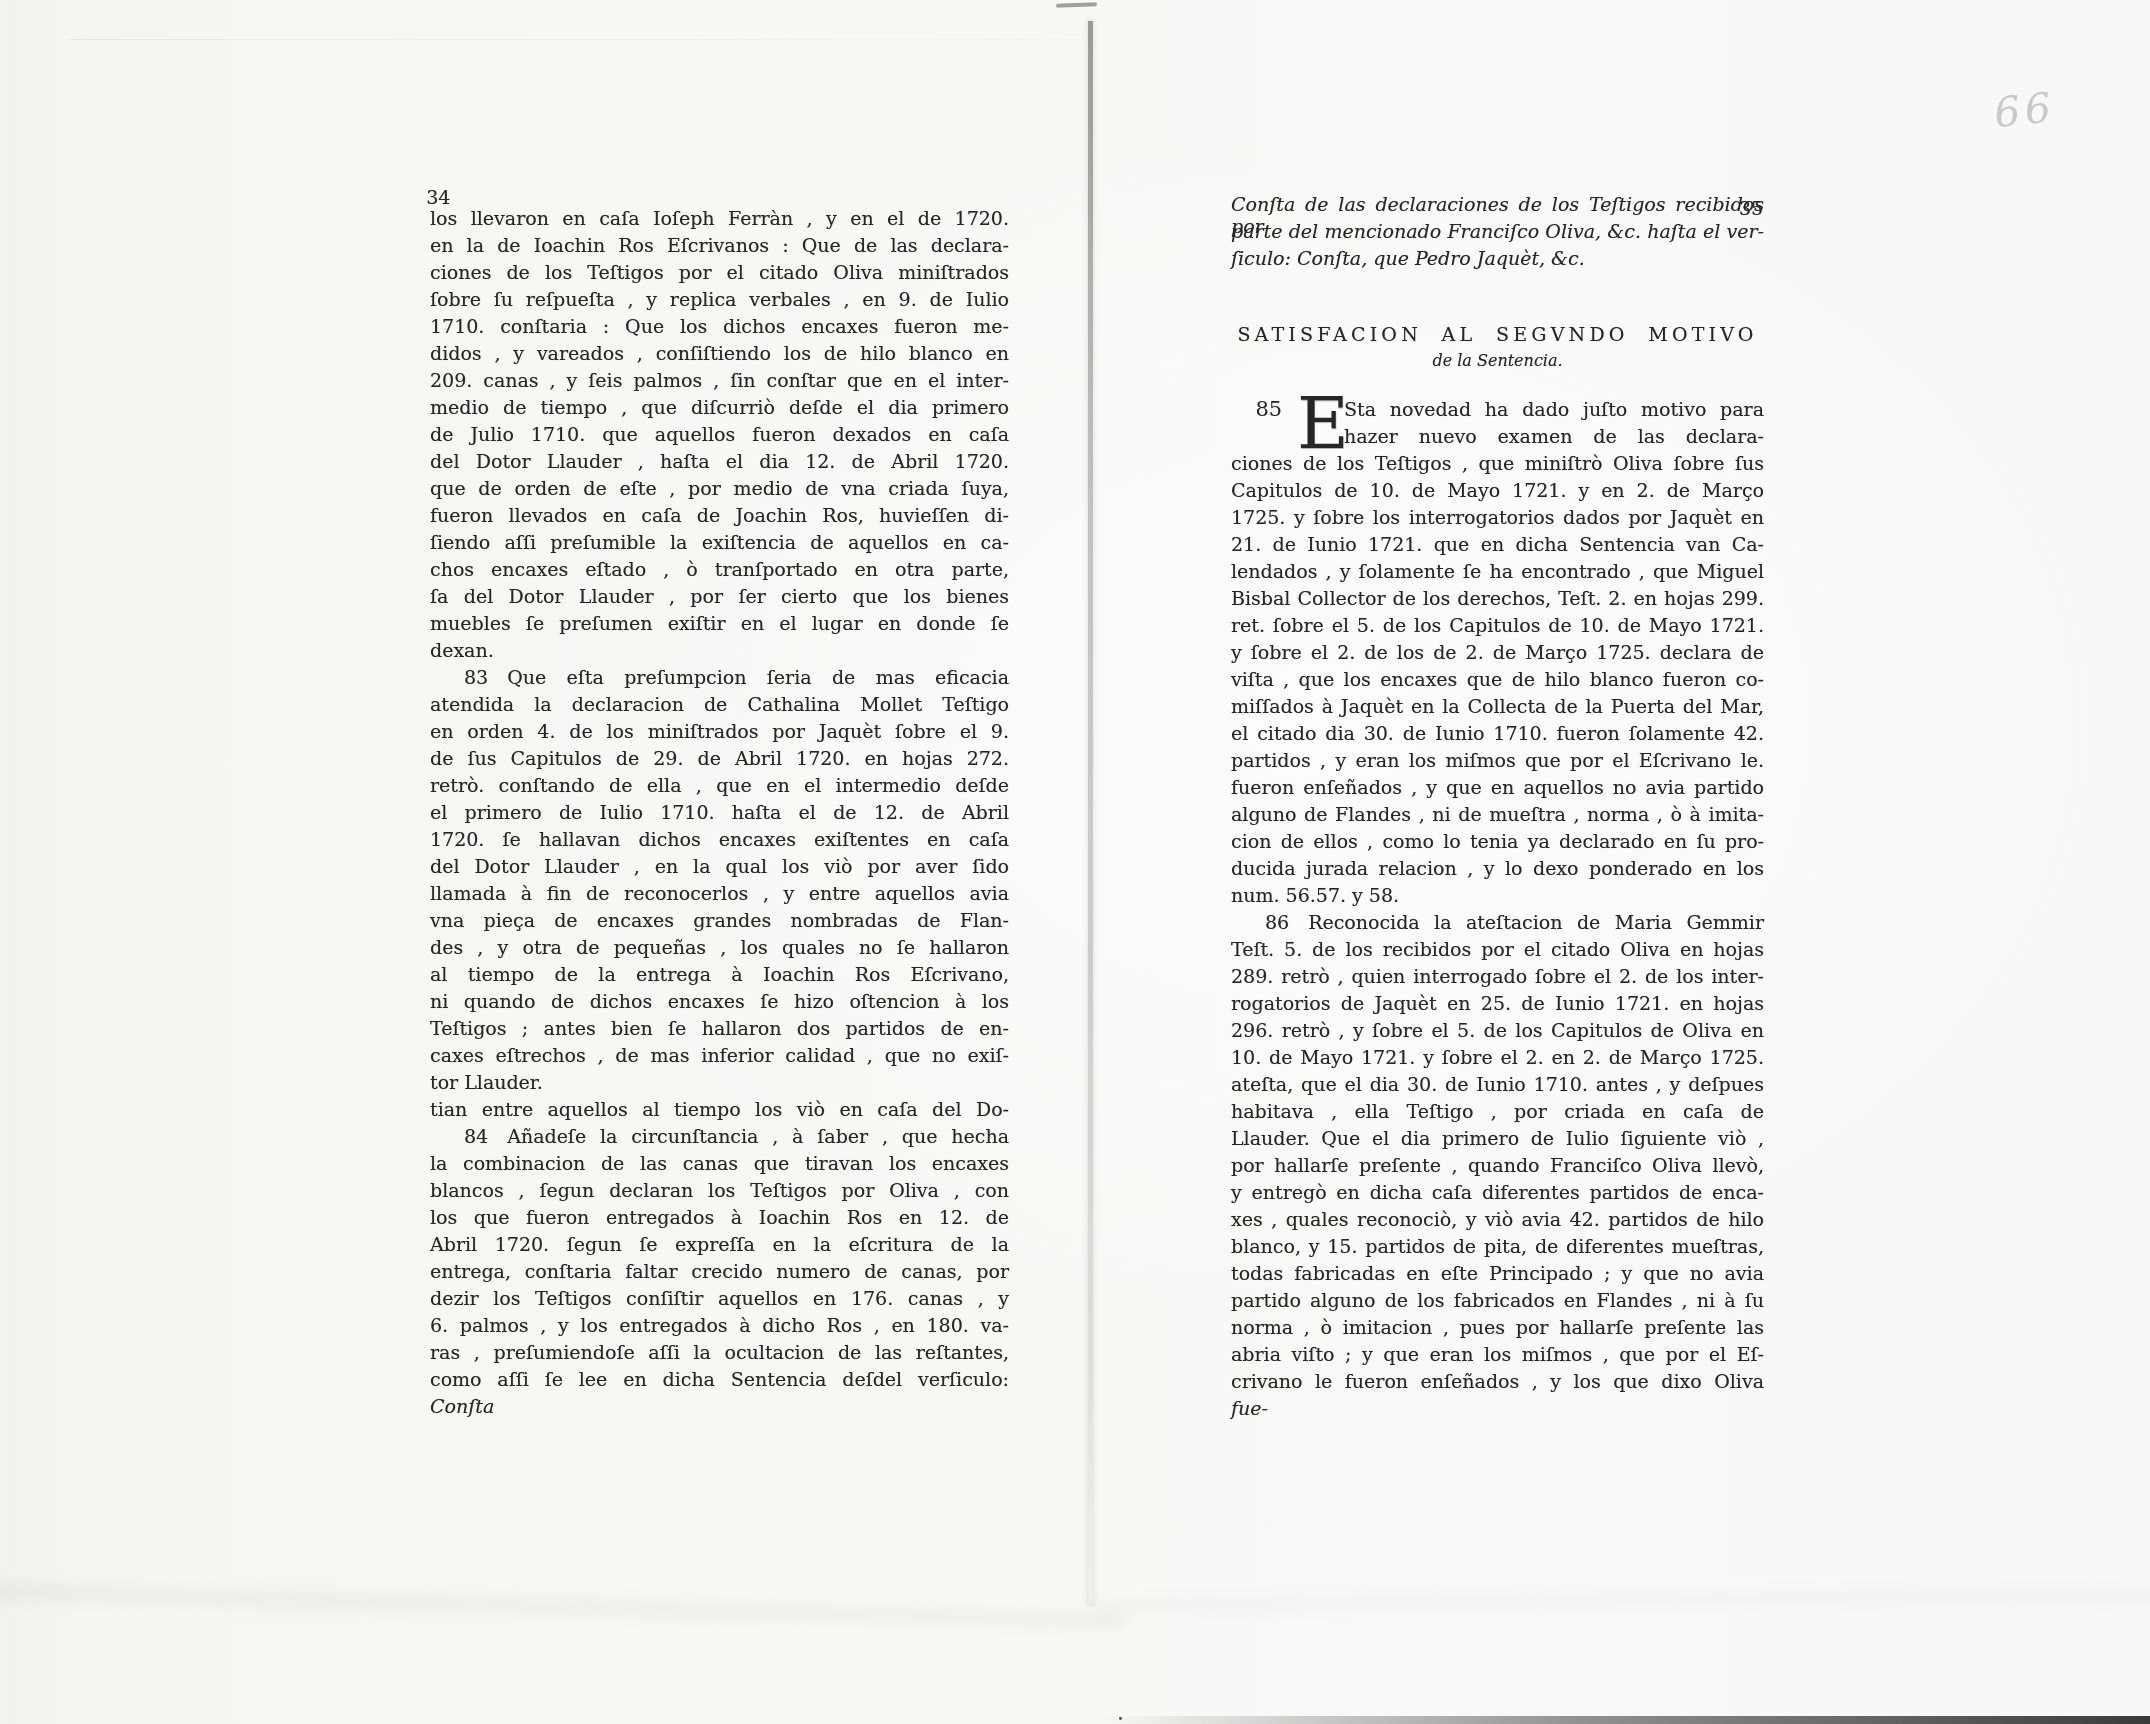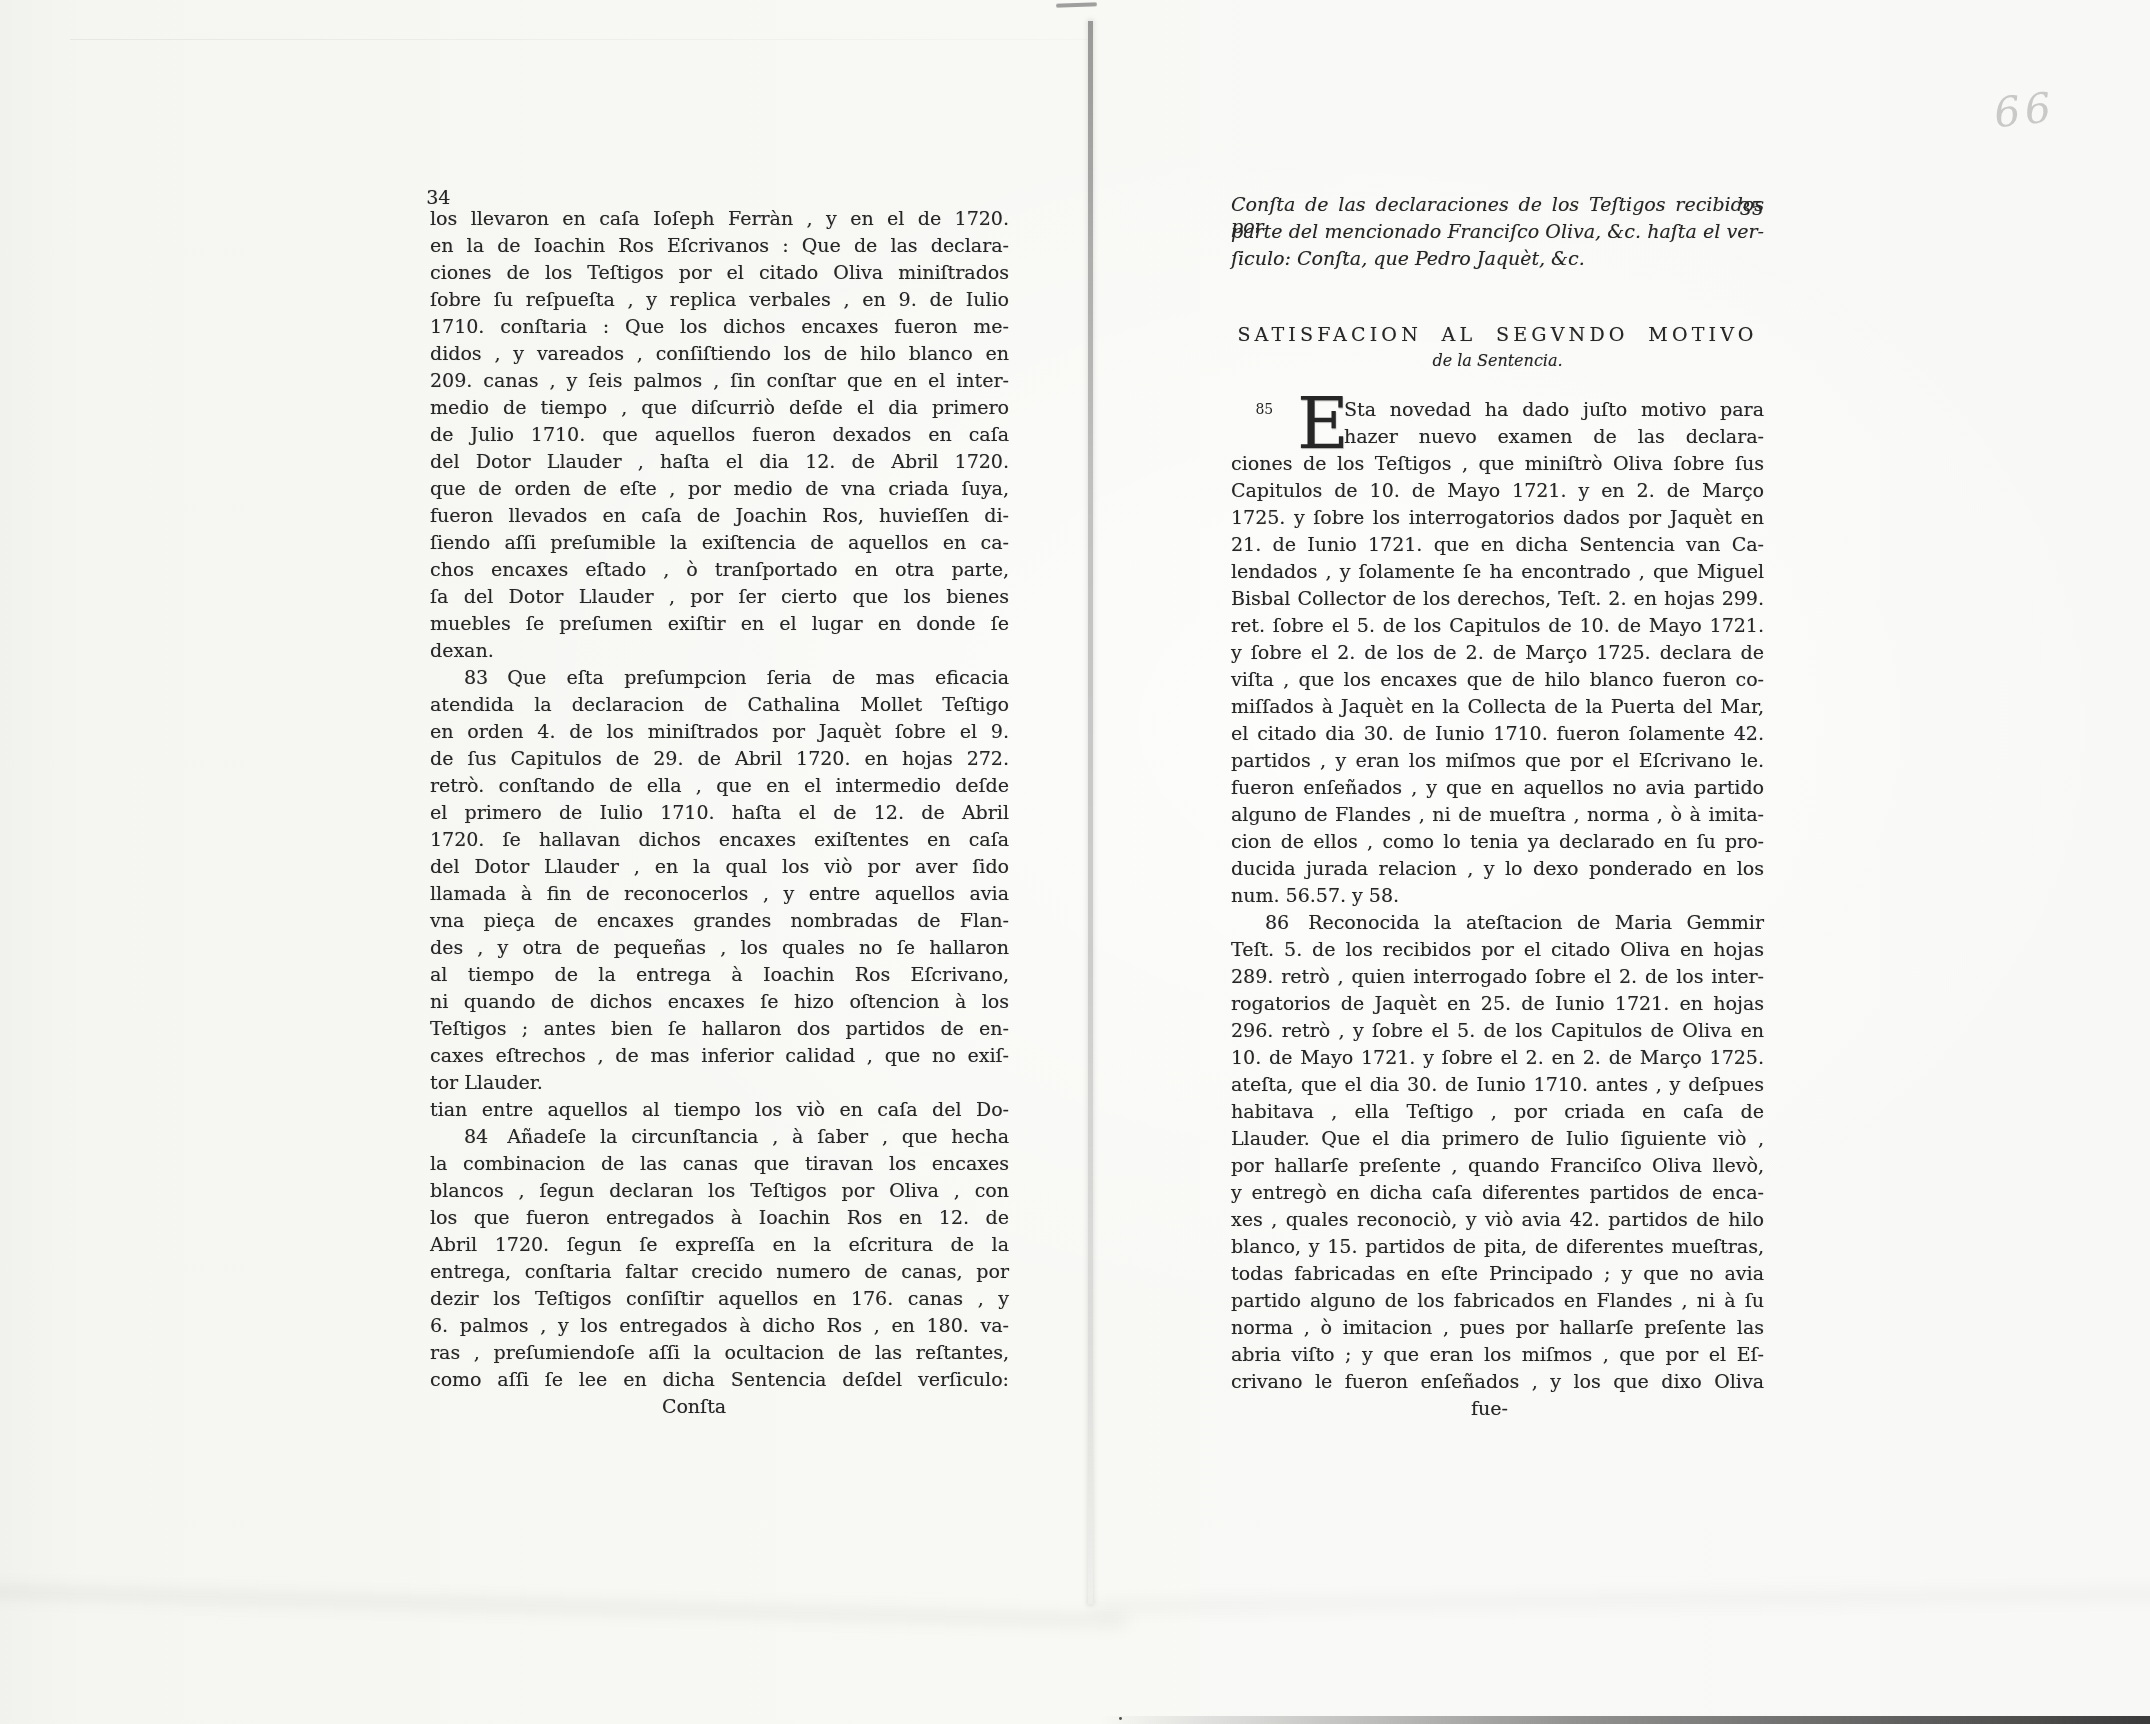--- a/index.html
+++ b/index.html
@@ -36,32 +36,32 @@
   .page-left{left:430px;top:205px;width:579px;font-size:19px;}
   .page-right{left:1231px;top:193px;width:533px;font-size:19px;}
   .page .line{height:27px;line-height:27px;white-space:normal;
     text-shadow:0.2px 0.2px 0.7px rgba(35,35,35,.38);}
   .line.just{text-align:justify;text-align-last:justify;}
   .line.ind{padding-left:34px;}
   .line .it{}
   .pagenum{position:absolute;font-size:19px;text-shadow:0.2px 0.2px 0.7px rgba(35,35,35,.38);}
   .pagenum-34{left:-3.8px;top:-19px;}
   .pagenum-35{right:0.9px;top:3.8px;}
-  .catchword{height:27px;line-height:27px;text-align:center;
+  .catchword{height:27px;line-height:27px;font-style:italic;text-align:left;
     text-shadow:0.2px 0.2px 0.7px rgba(35,35,35,.38);}
   .catchword-left{padding-right:51px;}
   .catchword-right{padding-right:16px;}
   .preamble .line{font-style:italic;height:27px;line-height:22px;}
   .heading{margin-top:47px;height:26px;line-height:26px;font-size:19px;
     letter-spacing:4.2px;word-spacing:9.4px;text-align:center;white-space:nowrap;
     text-shadow:0.2px 0.2px 0.7px rgba(35,35,35,.38);}
   .subheading{height:27px;line-height:27px;font-style:italic;font-size:16px;text-align:center;
     text-shadow:0.2px 0.2px 0.7px rgba(35,35,35,.38);}
   .para85{position:relative;margin-top:21.6px;}
-  .para85 .num85{position:absolute;left:24.4px;top:0.9px;font-size:14px;line-height:27px;}
+  .para85 .num85{position:absolute;left:24.4px;top:0.9px;font-size:21px;line-height:27px;}
   .para85 .dropcap{position:absolute;left:66px;top:1.9px;font-size:71px;line-height:53px;
     text-shadow:0.5px 0.5px 0.9px rgba(35,35,35,.35);}
   .para85 .line.dc{padding-left:113px;}
 </style>
 </head>
 <body>
 
 <div class="canvas">
 
   <div class="top-edge"></div>

